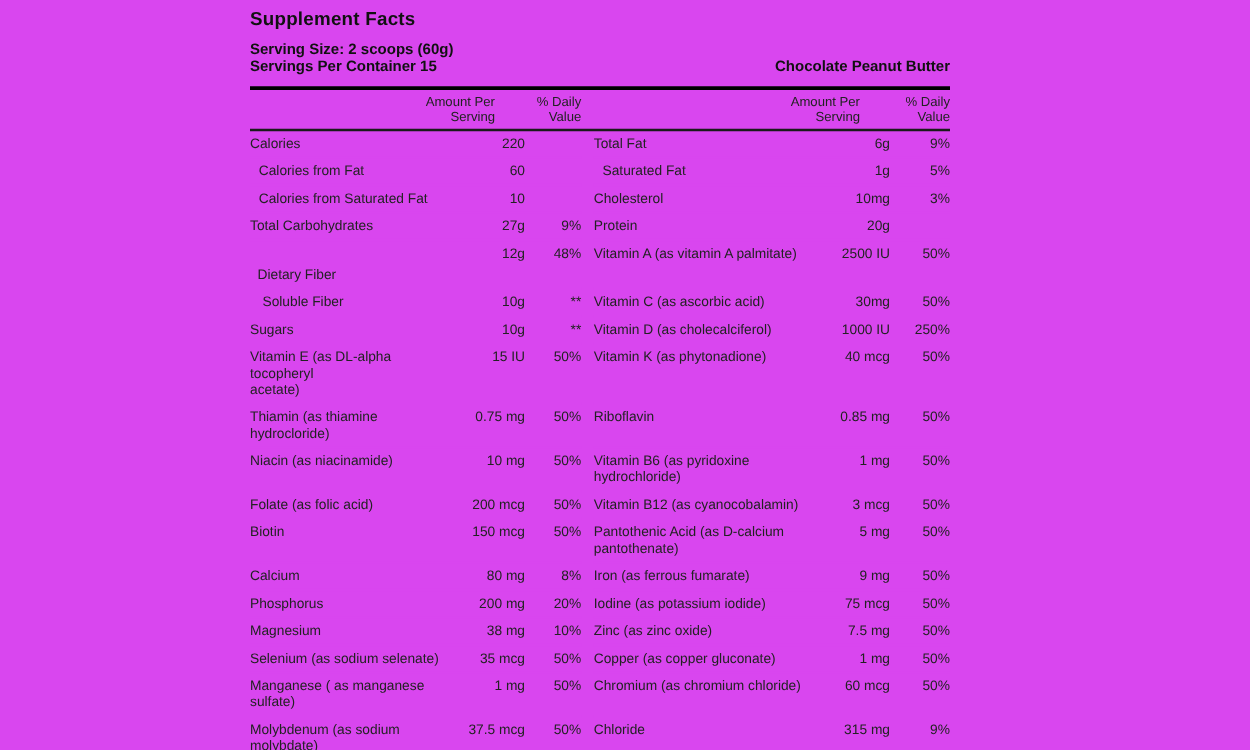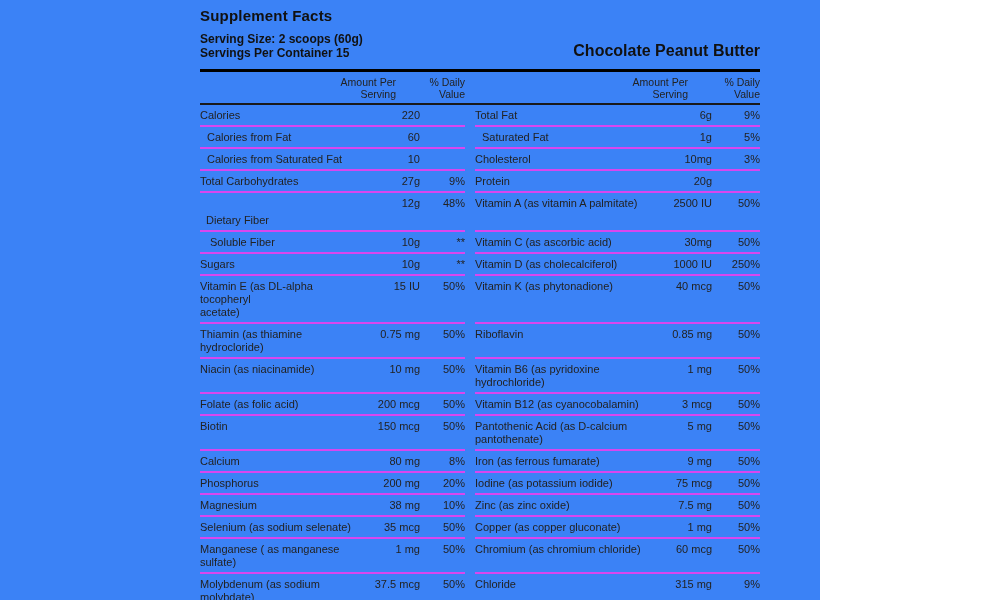--- a/index.html
+++ b/index.html
@@ -3,23 +3,23 @@
 <meta charset="utf-8">
 <style>
   html, body { margin: 0; padding: 0; background: #ffffff; }
   body {
     font-family: "Liberation Sans", sans-serif;
     color: #222;
     -webkit-font-smoothing: antialiased;
   }
   .canvas {
     position: relative;
-    width: 820px;
+    width: 1000px;
     height: 600px;
-    background: #3b82f6;
+    background: #d946ef;
     overflow: hidden;
   }
   .panel {
     position: absolute;
     left: 200px;
     top: 7px;
     width: 560px;
   }
   .title {
     font-size: 15px;
@@ -28,21 +28,21 @@
     margin: 0 0 8px 0;
     letter-spacing: 0.2px;
   }
   .subhead-row {
     display: flex;
     justify-content: space-between;
     align-items: flex-end;
     margin-bottom: 9px;
   }
   .serving-block { font-size: 12px; font-weight: bold; line-height: 14px; color: #111; }
-  .flavor { font-size: 16px; font-weight: bold; color: #111; padding-top: 4px; }
+  .flavor { font-size: 12px; font-weight: bold; color: #111; padding-top: 4px; }
 
   .rule-thick { border-top: 3px solid #000; }
 
   .grid3 {
     display: grid;
     grid-template-columns: 265px 10px 285px;
   }
   .col-headers { border-bottom: 2px solid #1a1a1a; }
   .hdr-cell {
     display: flex;

